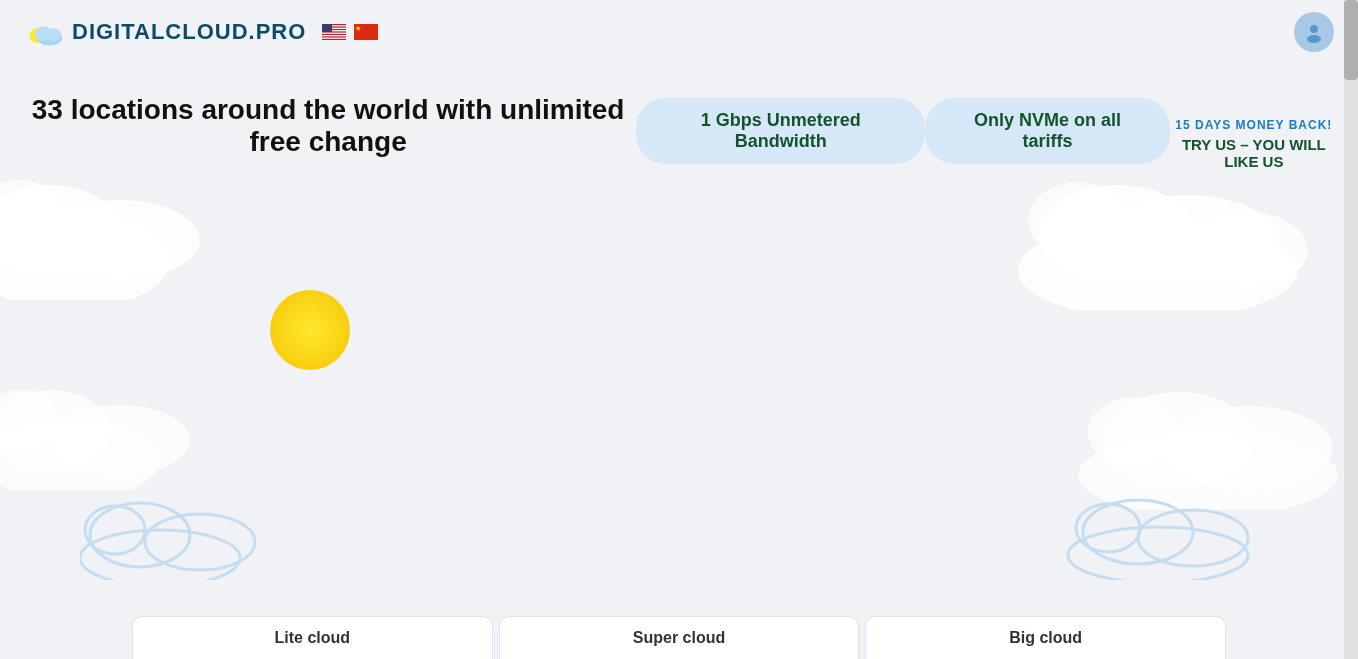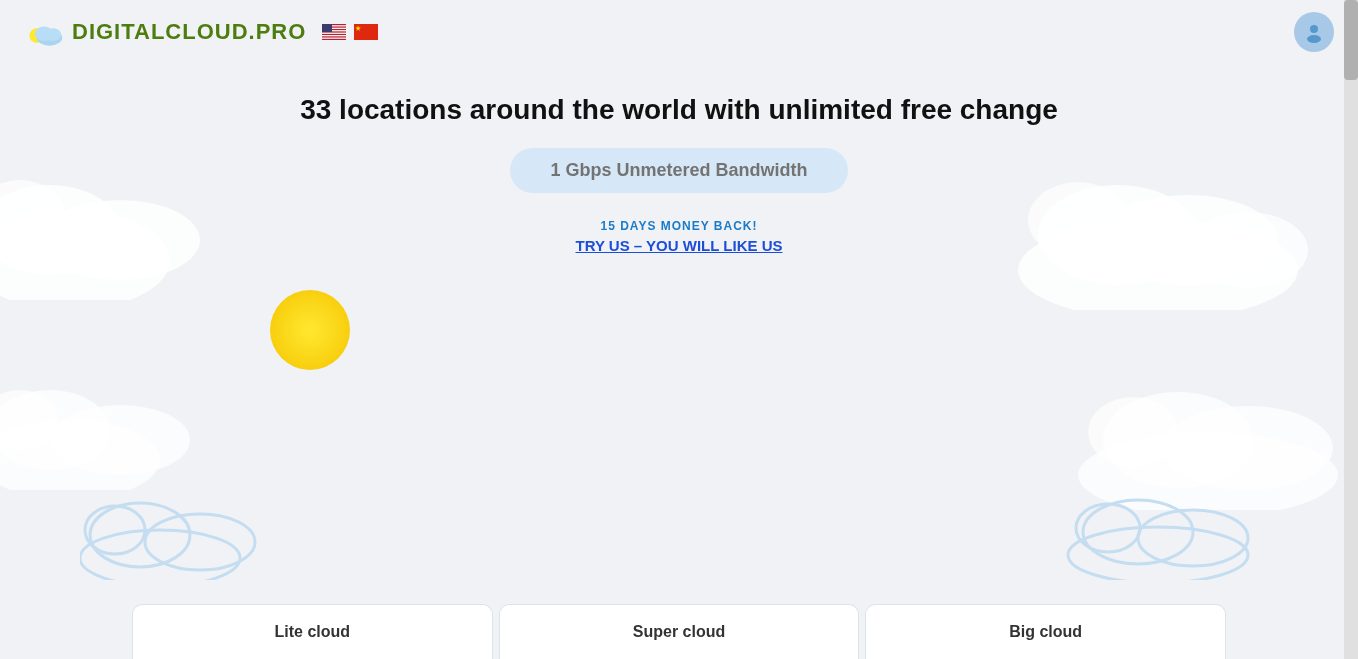--- a/index.html
+++ b/index.html
@@ -31,21 +31,21 @@
 
     .logo-icon {
       width: 40px;
       height: 30px;
       position: relative;
     }
 
     .brand-name {
       font-size: 22px;
       font-weight: 700;
-      color: #4d7c0f;
+      color: #0c4a6e;
       letter-spacing: 1px;
     }
 
     .lang-flags {
       display: flex;
       gap: 8px;
       margin-left: 16px;
       align-items: center;
     }
 
@@ -63,21 +63,21 @@
       border-radius: 50%;
       display: flex;
       align-items: center;
       justify-content: center;
       cursor: pointer;
     }
 
     
     .hero {
       display: flex;
-      flex-direction: column;
+      flex-direction: row;
       align-items: center;
       justify-content: center;
       padding: 30px 20px 20px;
       position: relative;
       z-index: 5;
     }
 
     .hero-title {
       font-size: 28px;
       font-weight: 800;
@@ -85,60 +85,59 @@
       text-align: center;
       margin-bottom: 22px;
     }
 
     .badge {
       background-color: #d6e8f7;
       border-radius: 30px;
       padding: 12px 40px;
       font-size: 18px;
       font-weight: 700;
-      color: #737373;
+      color: #14532d;
       margin-bottom: 12px;
       text-align: center;
     }
 
     .money-back {
       text-align: center;
       margin-top: 14px;
     }
 
     .money-back-title {
       font-size: 12px;
       font-weight: 700;
       color: #1a7cc9;
       letter-spacing: 1px;
     }
 
     .money-back-sub {
       font-size: 15px;
       font-weight: 700;
-      color: #1d4ed8;
+      color: #14532d;
       margin-top: 4px;
-      text-decoration: underline;
     }
 
     
     .cloud-tabs {
       display: flex;
       position: absolute;
       bottom: 0;
       left: 50%;
       transform: translateX(-50%);
       gap: 0;
       width: 1100px;
     }
 
     .cloud-tab {
       flex: 1;
       background: white;
-      padding: 18px 20px;
+      padding: 12px 20px;
       text-align: center;
       font-size: 16px;
       font-weight: 700;
       color: #333;
       cursor: pointer;
       border: 1px solid #dde3ea;
       border-bottom: none;
       border-radius: 10px 10px 0 0;
       margin: 0 3px;
     }
@@ -280,20 +279,21 @@
     <svg width="22" height="22" viewBox="0 0 22 22">
       <circle cx="11" cy="8" r="4" fill="#5599cc"></circle>
       <ellipse cx="11" cy="18" rx="7" ry="4" fill="#5599cc"></ellipse>
     </svg>
   </div>
 </div>
 
 <div class="hero">
   <h1 class="hero-title">33 locations around the world with unlimited free change</h1>
   <div class="badge">1 Gbps Unmetered Bandwidth</div>
+  <div class="badge">Only NVMe on all tariffs</div>
   <div class="money-back">
     <div class="money-back-title">15 DAYS MONEY BACK!</div>
     <div class="money-back-sub">TRY US – YOU WILL LIKE US</div>
   </div>
 </div>
 
 <div class="cloud-tabs">
   <div class="cloud-tab">
     <span>Lite cloud</span>
   </div>

